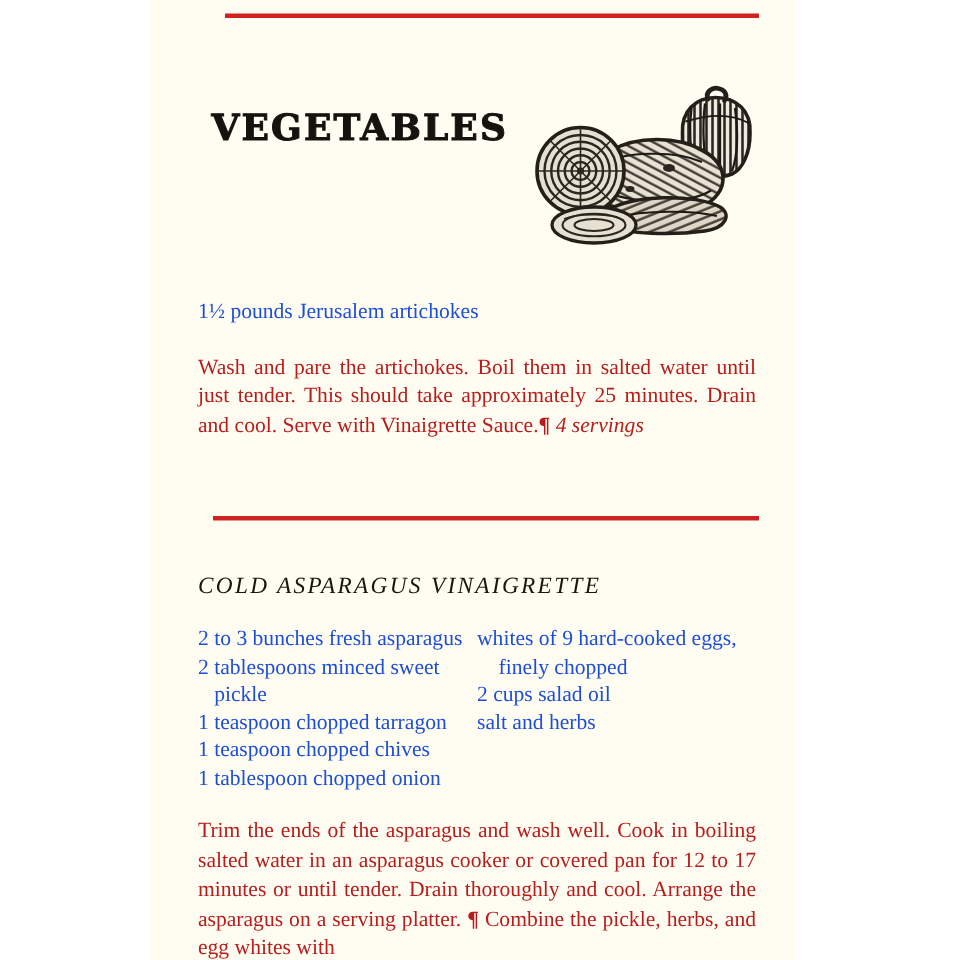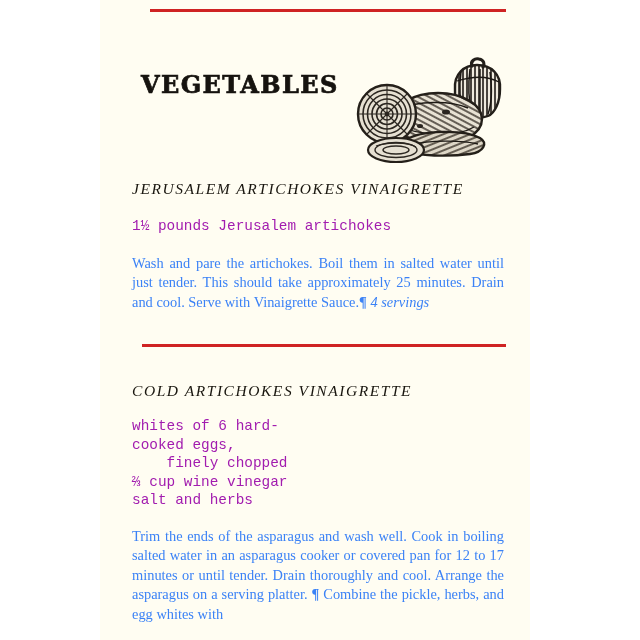--- a/index.html
+++ b/index.html
@@ -107,42 +107,41 @@
     font-weight: 400;
   }
 
   
   .ingredients {
     list-style: none;
     margin: 0;
     padding: 0;
     font-size: 14.4px;
     line-height: 1.285;
-    color: #a21caf;
-    font-family: Liberation Mono, monospace;
+    color: #1d4ed8;
   }
   .ingredients li {
     white-space: pre-wrap;
   }
   #ingredients-artichokes {
     margin-top: 19px;
   }
 
   .ingredients-columns {
     display: flex;
     margin-top: 17px;
   }
   .ingredients-col-left  { width: 186px; }
   .ingredients-col-right { width: 186px; }
 
   
   .method {
     font-size: 14.4px;
     line-height: 1.36;
-    color: #3b82f6;
+    color: #b91c1c;
     margin: 0;
     text-align: justify;
     text-justify: inter-word;
   }
   #method-artichokes {
     margin-top: 18px;
   }
   #method-asparagus {
     margin-top: 17px;
   }
@@ -246,38 +245,45 @@
           <ellipse cx="42" cy="94" rx="21" ry="7.5" fill="none" stroke="#2b2620" stroke-width="1.4"></ellipse>
           <ellipse cx="42" cy="94" rx="13" ry="4" fill="none" stroke="#2b2620" stroke-width="1.4"></ellipse>
           <path d="M22 90 C32 86 54 86 62 91" fill="none" stroke="#2b2620" stroke-width="1.1"></path>
         </g>
       </svg>
     </div>
   </div>
 
   <div class="recipe" id="recipe-artichokes">
 
-    <h2 class="recipe-title">JERUSALEM ARTICHOKES VINAIGRETTE</h2>
 
     <ul class="ingredients" id="ingredients-artichokes">
       <li>1½ pounds Jerusalem artichokes</li>
     </ul>
 
     <p class="method" id="method-artichokes"><span>Wash and pare the artichokes. Boil them in salted water until just tender. This should take approximately 25 minutes. Drain and cool. Serve with Vinaigrette Sauce.</span><span class="pilcrow">¶</span> <span class="servings">4 servings</span></p>
   </div>
 
   <div class="recipe" id="recipe-asparagus">
 
-    <h2 class="recipe-title">COLD ARTICHOKES VINAIGRETTE</h2>
+    <h2 class="recipe-title">COLD ASPARAGUS VINAIGRETTE</h2>
 
     <div class="ingredients-columns">
+      <ul class="ingredients ingredients-col-left">
+        <li>2 to 3 bunches fresh asparagus</li>
+        <li>2 tablespoons minced sweet
+   pickle</li>
+        <li>1 teaspoon chopped tarragon</li>
+        <li>1 teaspoon chopped chives</li>
+        <li>1 tablespoon chopped onion</li>
+      </ul>
       <ul class="ingredients ingredients-col-right">
-        <li>whites of 6 hard-cooked eggs,
+        <li>whites of 9 hard-cooked eggs,
     finely chopped</li>
-        <li>⅔ cup wine vinegar</li>
+        <li>2 cups salad oil</li>
         <li>salt and herbs</li>
       </ul>
     </div>
 
     <p class="method" id="method-asparagus"><span>Trim the ends of the asparagus and wash well. Cook in boiling salted water in an asparagus cooker or covered pan for 12 to 17 minutes or until tender. Drain thoroughly and cool. Arrange the asparagus on a serving platter.</span> <span class="pilcrow">¶</span> <span>Combine the pickle, herbs, and egg whites with</span></p>
   </div>
 
 </div>
 
 <div id="page-number">87</div>

